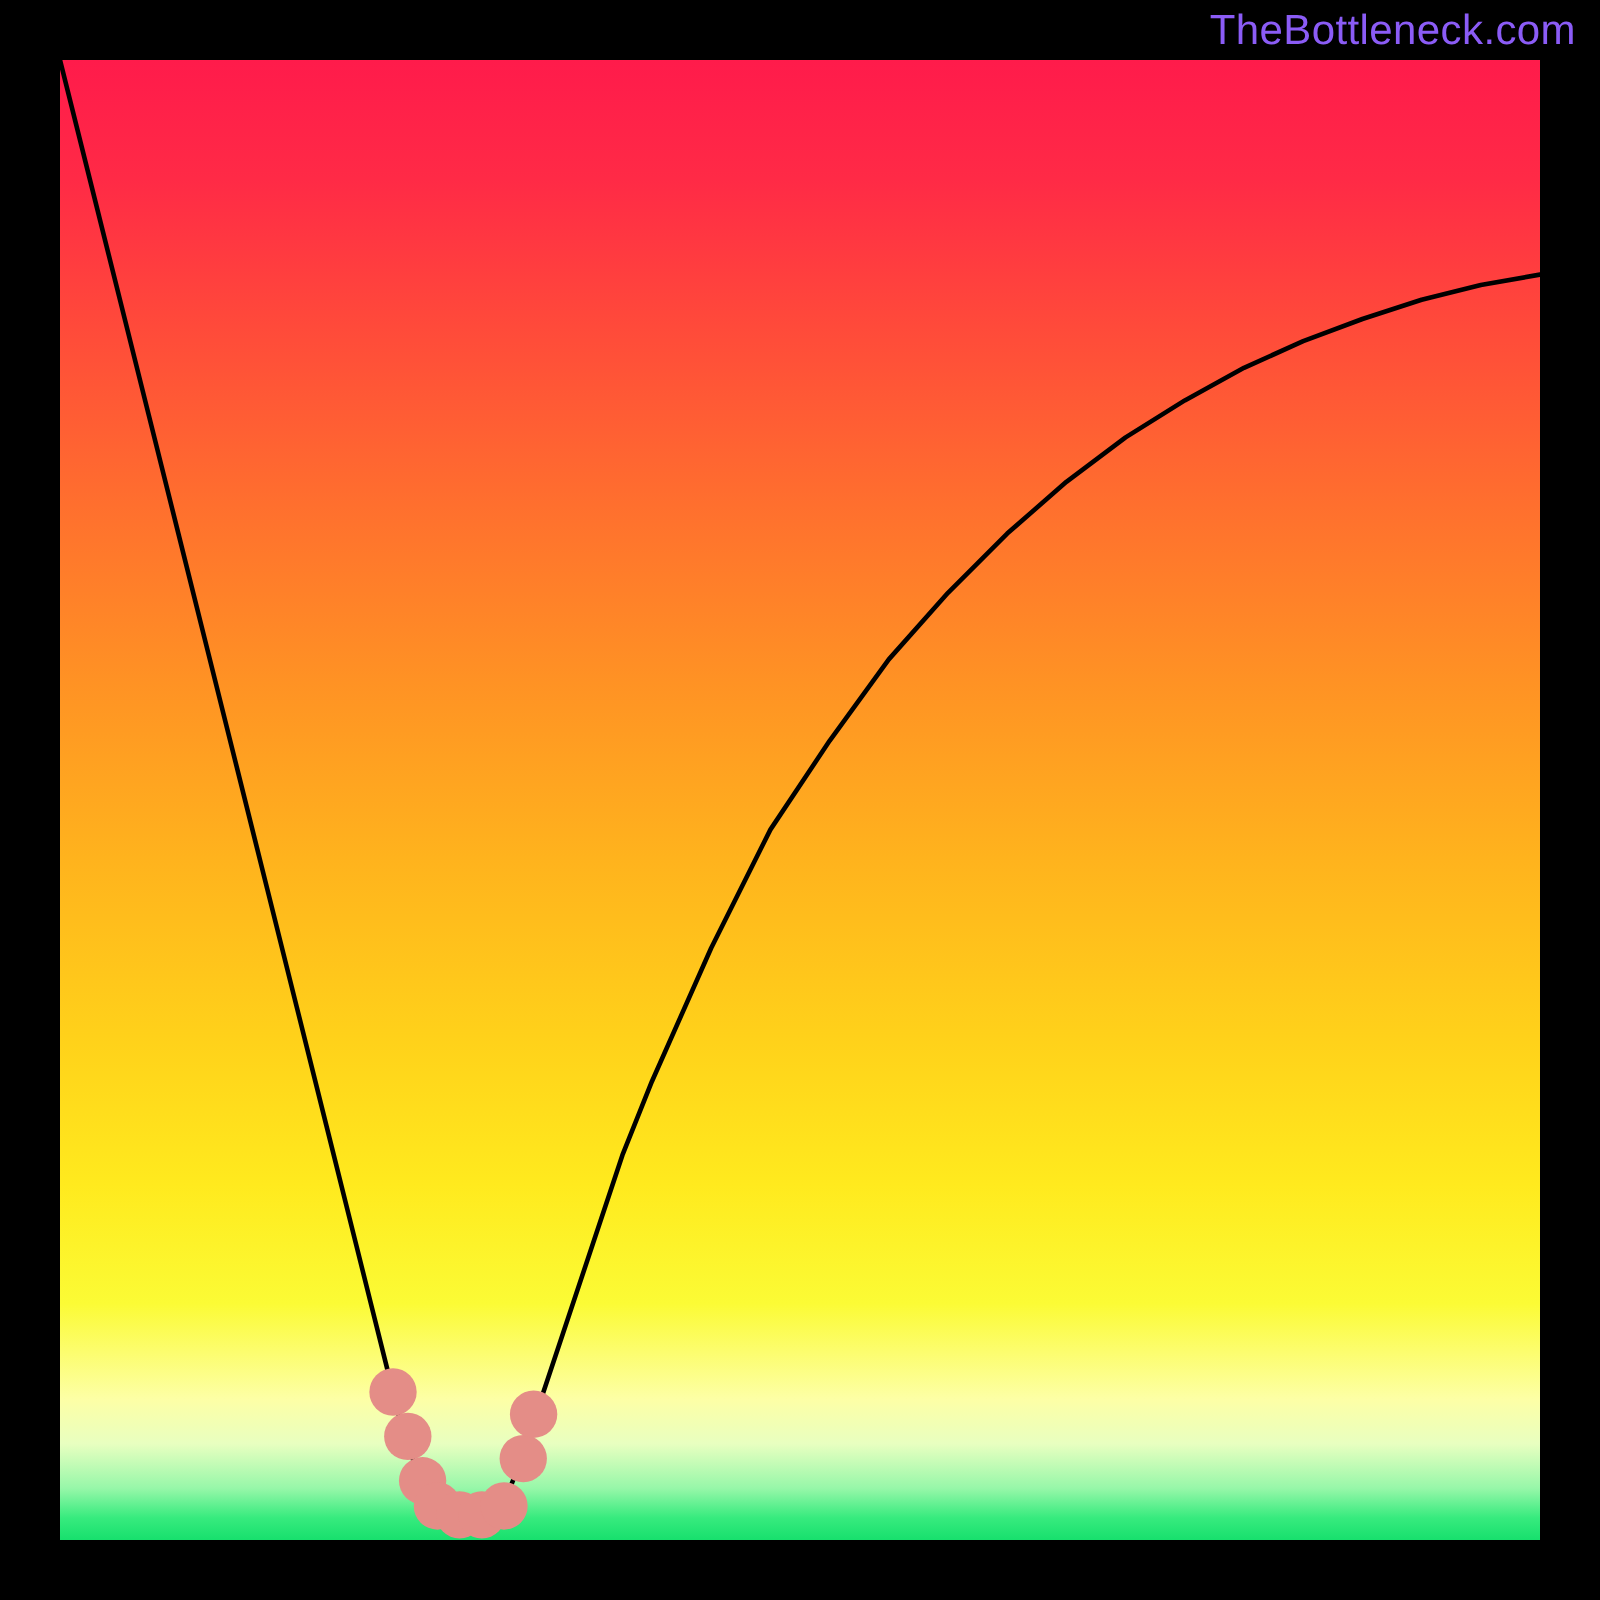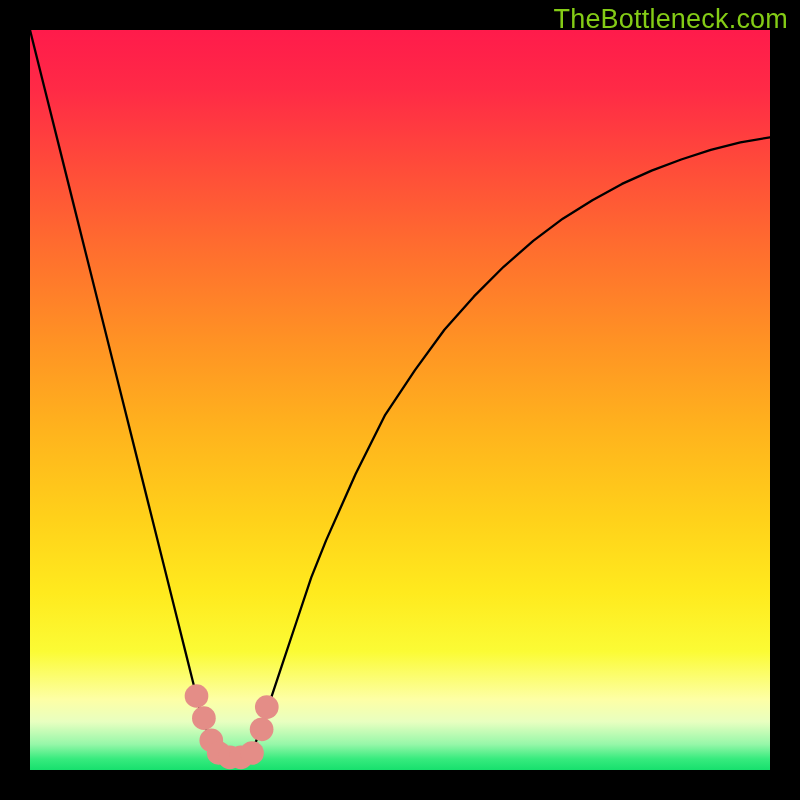--- a/index.html
+++ b/index.html
@@ -14,22 +14,22 @@
   .outer {
     position: relative;
     width: 800px;
     height: 800px;
     background: #000;
   }
   .watermark {
     position: absolute;
     top: 4px;
     right: 12px;
-    color: #84cc16;
-    font-size: 27px;
+    color: #8b5cf6;
+    font-size: 21px;
     font-weight: 400;
     letter-spacing: 0.2px;
     z-index: 30;
     margin-left: 33px;
   }
   .plot {
     position: absolute;
     left: 30px;
     top: 30px;
     width: 740px;

